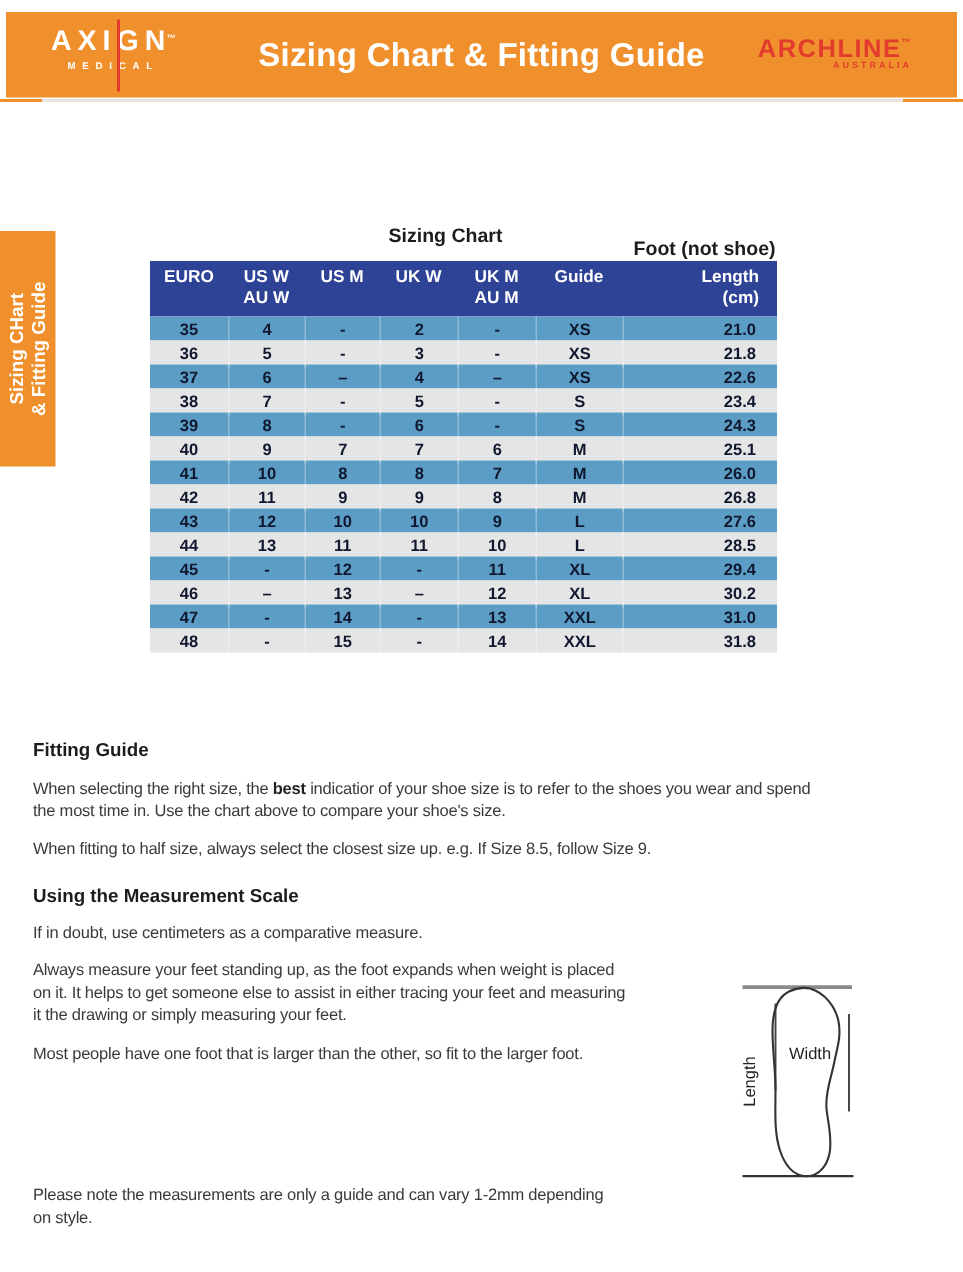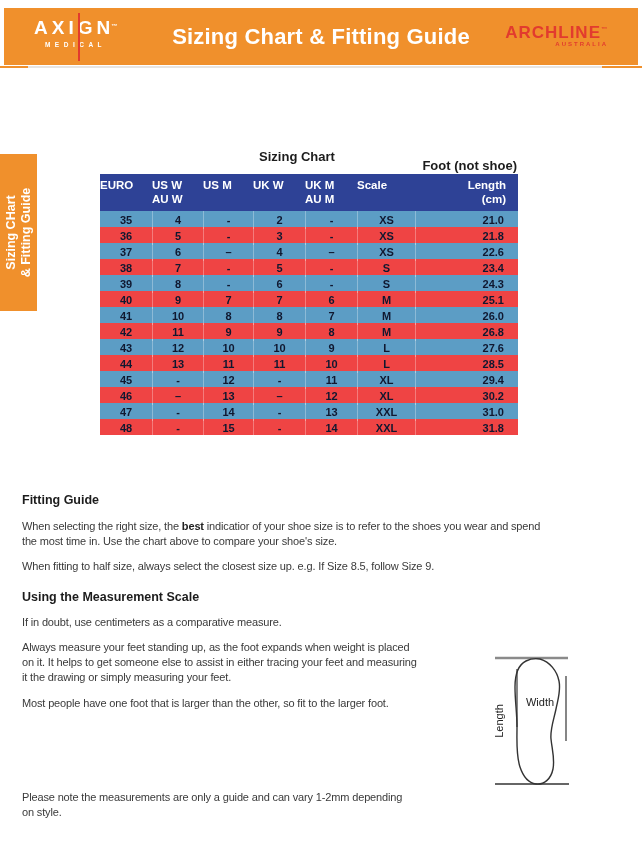--- a/index.html
+++ b/index.html
@@ -32,25 +32,25 @@
   
   .chart-title{position:absolute;left:88px;top:149px;width:418px;text-align:center;
     font-size:13px;font-weight:700;color:#1c1c1c;}
   .foot-note{position:absolute;left:357px;top:158px;width:160px;text-align:right;
     font-size:13px;font-weight:700;color:#1c1c1c;}
 
   
   .table{position:absolute;left:100px;top:174px;width:418px;}
   .thead{display:grid;grid-template-columns:52px 51px 50px 52px 52px 58px 103px;
     background:#2E4296;color:#ffffff;height:37px;}
-  .hcell{text-align:left;font-size:11.5px;font-weight:700;padding-top:4px;line-height:14px;}
+  .hcell{text-align:center;font-size:11.5px;font-weight:700;padding-top:4px;line-height:14px;}
   .hcell.c6{text-align:right;padding-right:12px;}
   .trow{display:grid;grid-template-columns:52px 51px 50px 52px 52px 58px 103px;height:16px;}
   .trow.teal{background:#5C9DC5;}
-  .trow.lav{background:#ef4444;}
+  .trow.lav{background:#e5e5e5;}
   .cell{text-align:center;font-size:11px;font-weight:700;color:#101830;line-height:18.4px;
     border-left:1px solid rgba(255,255,255,.30);}
   .cell.c0{border-left:none;}
   .cell.c6{text-align:right;padding-right:14px;}
 
   
   .h{position:absolute;left:22px;width:566px;
     font-size:12.5px;font-weight:700;color:#1c1c1c;}
   .para{position:absolute;left:22px;width:616px;margin:0;
     font-size:11px;line-height:15px;color:#3a3a3a;letter-spacing:-.15px;white-space:pre-line;}
@@ -106,21 +106,21 @@
         </div>
         <div class="hcell c3">
           <div>UK W</div>
           <div></div>
         </div>
         <div class="hcell c4">
           <div>UK M</div>
           <div>AU M</div>
         </div>
         <div class="hcell c5">
-          <div>Scale</div>
+          <div>Guide</div>
           <div></div>
         </div>
         <div class="hcell c6">
           <div>Length</div>
           <div>(cm)</div>
         </div>
       </div>
     <div id="tbody">
         <div class="trow teal">
           <div class="cell c0">35</div>

